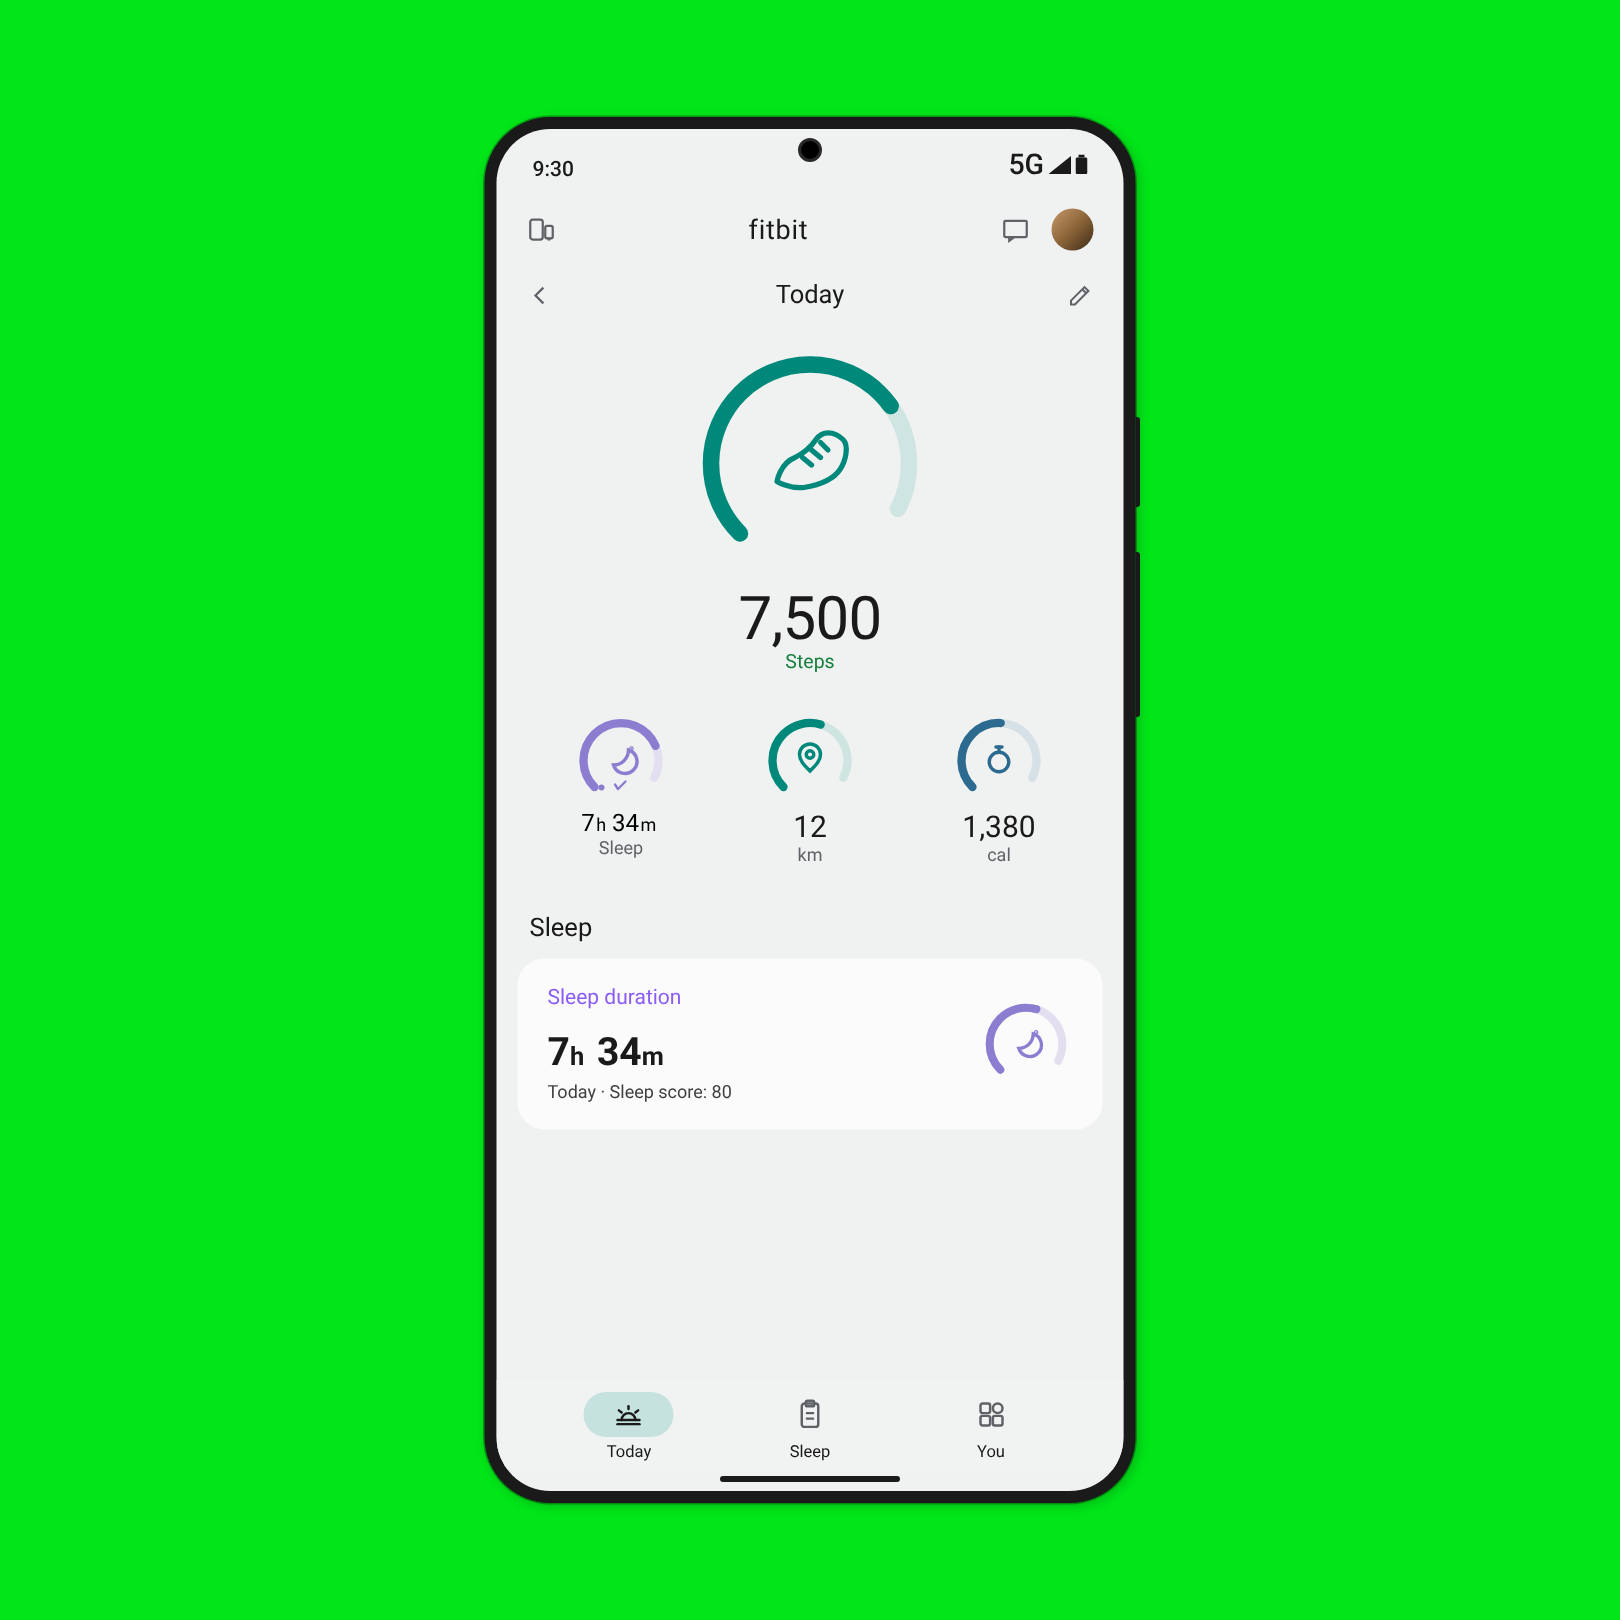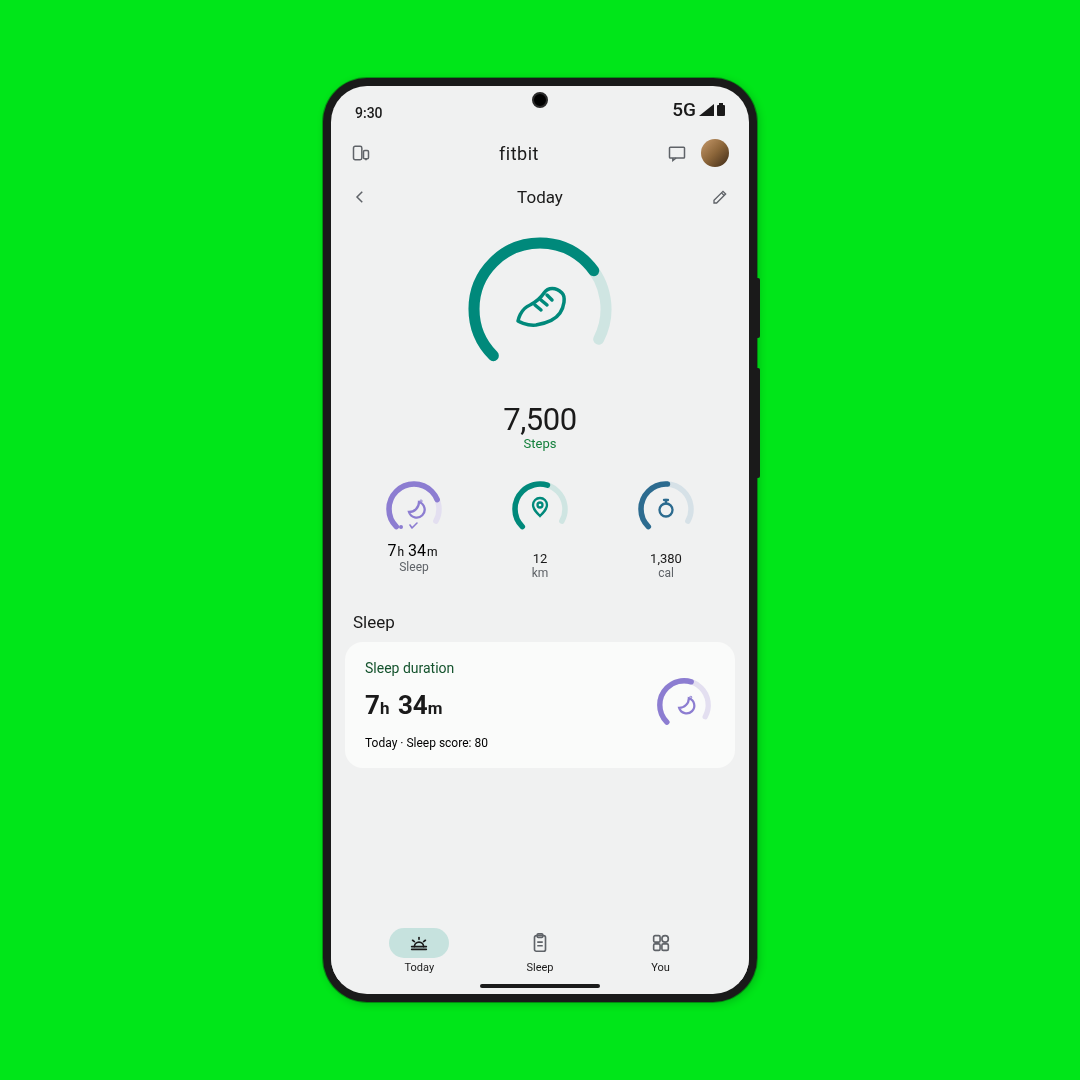--- a/index.html
+++ b/index.html
@@ -12,32 +12,32 @@
 .status-bar{display:flex;justify-content:space-between;align-items:flex-end;padding:12px 24px 4px;font-size:14px;font-weight:500;color:#1a1a1a}
 .status-right{display:flex;align-items:center;gap:3px;font-size:19px}
 .header{display:flex;justify-content:space-between;align-items:center;padding:14px 20px}
 .header-right{display:flex;align-items:center;gap:14px}
 .brand{font-size:18px;font-weight:400;letter-spacing:.5px;color:#1a1a1a}
 .avatar{width:28px;height:28px;border-radius:50%;background:linear-gradient(135deg,#c79a6b 0%,#8b6539 50%,#3d2916 100%)}
 .title-row{display:flex;justify-content:space-between;align-items:center;padding:6px 20px 8px}
 .title-row .page-title{flex:1;text-align:center;font-size:17px;font-weight:400;color:#1a1a1a}
 .content{flex:1;overflow:hidden;padding:0 0}
 .hero{text-align:center;padding:14px 0 18px}
-.hero-value{font-size:31px;font-weight:400;color:#1a1a1a;margin-top:12px;letter-spacing:-.5px}
+.hero-value{font-size:40px;font-weight:400;color:#1a1a1a;letter-spacing:-.5px}
 .hero-label{font-size:13px;color:#15803d;margin-top:-2px}
 .mini-row{display:flex;justify-content:space-around;padding:8px 20px 24px}
 .mini{text-align:center;width:100px}
-.mini-value{font-size:13px;font-weight:400;color:#1a1a1a;margin-top:10px}
+.mini-value{font-size:20px;font-weight:400;color:#1a1a1a;}
 .mini-label{font-size:12px;color:#5f6368;margin-top:0}
 .section-title{font-size:17px;font-weight:400;color:#1a1a1a;padding:8px 22px 10px}
 .card{background:#fafbfa;margin:0 14px;border-radius:18px;padding:18px 20px;display:flex;justify-content:space-between;align-items:center}
-.card-title{font-size:14px;color:#14532d;margin-bottom:14px}
+.card-title{font-size:14px;color:#8b5cf6;margin-bottom:14px}
 .card-value{font-size:26px;font-weight:700;color:#1a1a1a}
 .card-value .unit{font-size:17px;margin-right:2px}
-.card-sub{font-size:12px;color:#000000;margin-top:16px}
+.card-sub{font-size:12px;color:#404040;margin-top:4px}
 .nav{display:flex;justify-content:space-around;align-items:center;padding:8px 28px 6px;background:#f1f2f2}
 .nav-item{text-align:center;display:flex;flex-direction:column;align-items:center;gap:3px}
 .nav-icon-wrap{width:60px;height:30px;border-radius:15px;display:flex;align-items:center;justify-content:center}
 .nav-icon-wrap.active{background:#c6e2de}
 .nav-label{font-size:11px;color:#1a1a1a}
 .home-indicator{width:120px;height:4px;background:#1a1a1a;border-radius:2px;margin:4px auto 6px}
 svg{display:block}
 .sub-units{display:flex;align-items:baseline;justify-content:center;gap:1px;font-size:16px}
 .sub-units .u{font-size:12px;margin-right:3px}
 </style>

